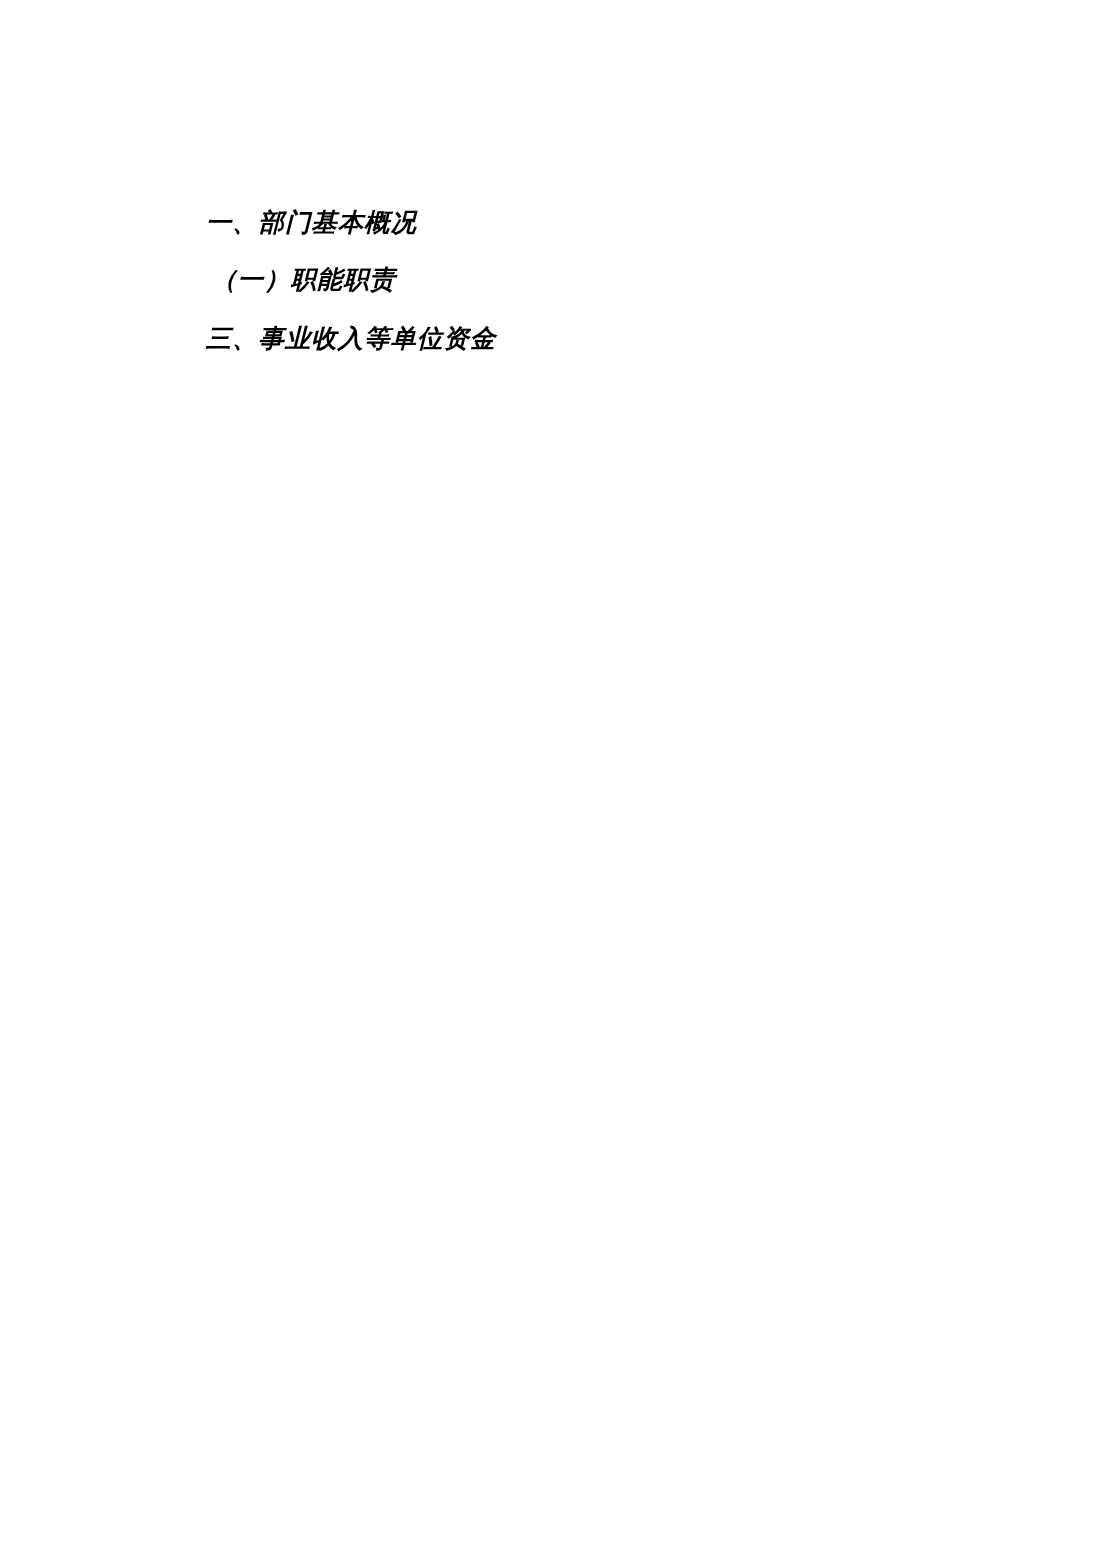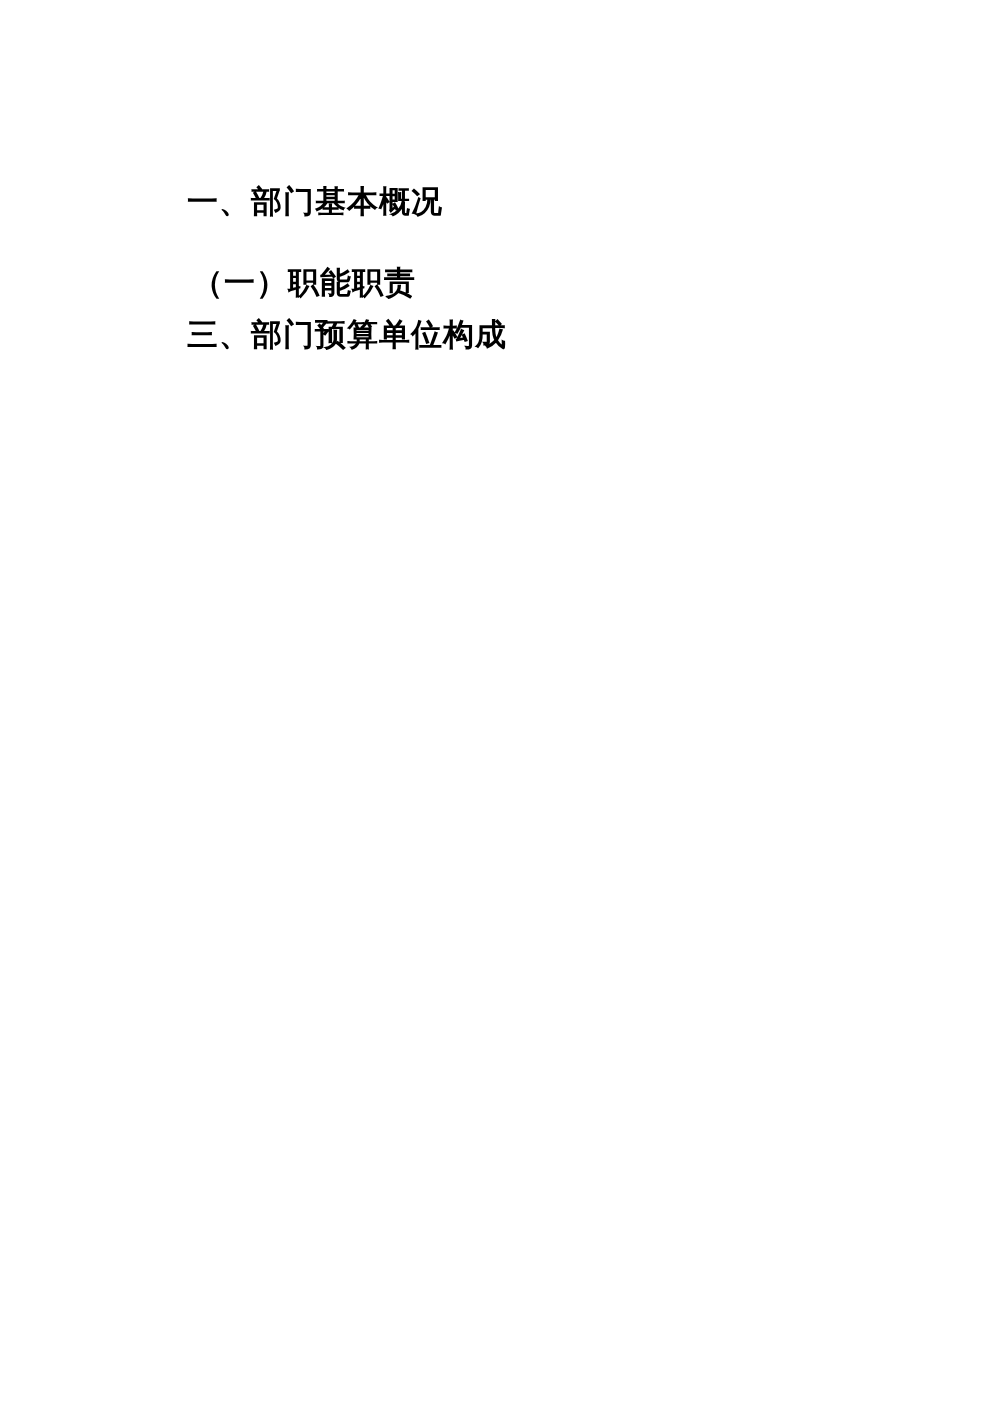--- a/index.html
+++ b/index.html
@@ -13,41 +13,41 @@
     height: 1414px;
     background: #ffffff;
     overflow: hidden;
   }
   .content {
     position: absolute;
     left: 135px;
     top: 176px;
     width: 730px;
     color: #000000;
-    font-size: 31px;
+    font-size: 23px;
     line-height: 52.5px;
+    font-style: italic;
   }
   .content > * {
     margin: 0;
     padding: 0;
   }
   .h1 {
     font-family: "Liberation Sans", "DejaVu Sans", sans-serif;
     font-weight: bold;
     text-indent: 52px;
     letter-spacing: 1px;
     white-space: nowrap;
   }
   .h2 {
     font-family: "Liberation Serif", "DejaVu Serif", serif;
     font-weight: bold;
     text-indent: 57px;
     letter-spacing: 1px;
     white-space: nowrap;
-    margin-top: 28px;
   }
   .para {
     font-family: "Liberation Serif", "DejaVu Serif", serif;
     font-weight: normal;
     text-indent: 62px;
     text-align: justify;
     text-justify: inter-character;
     word-break: break-all;
   }
   .lead {
@@ -62,17 +62,17 @@
 
     <div class="h1">一、部门基本概况</div>
 
     <div class="h2">（一）职能职责</div>
 
 
 
 
 
 
-    <div class="h1">三、部门预算单位构成</div>
+    <div class="h1">三、事业收入等单位资金</div>
 
 
   </div>
 </div>
 
 </body></html>

